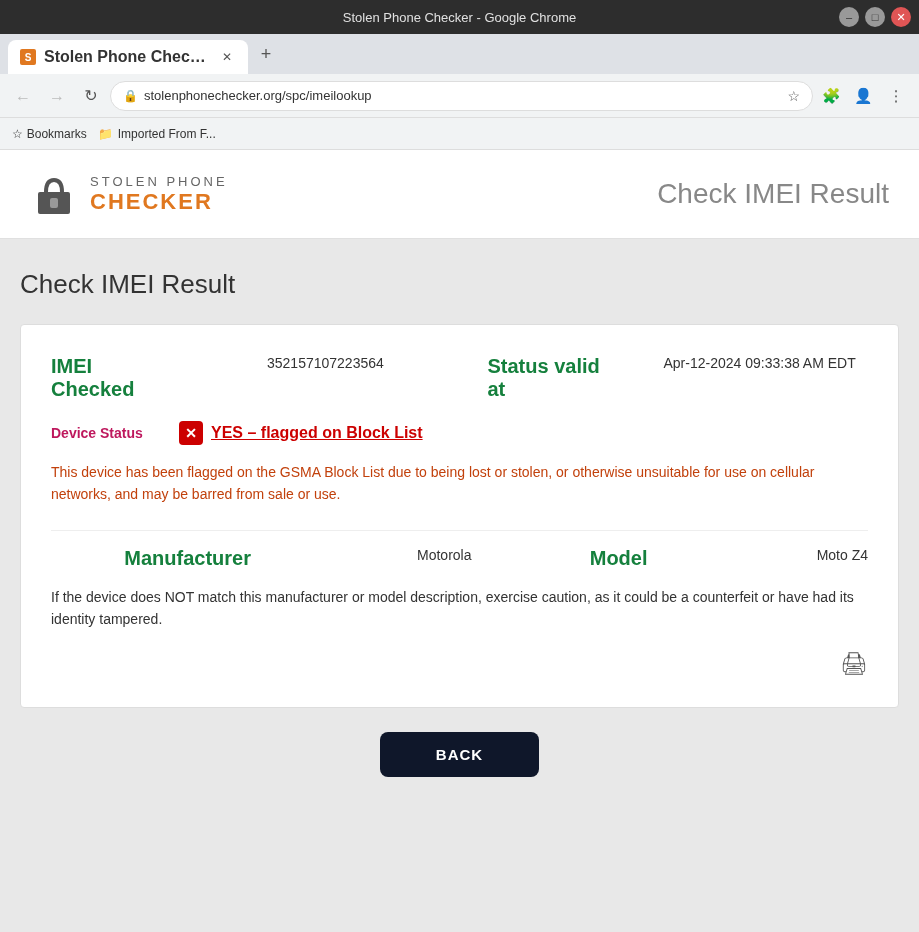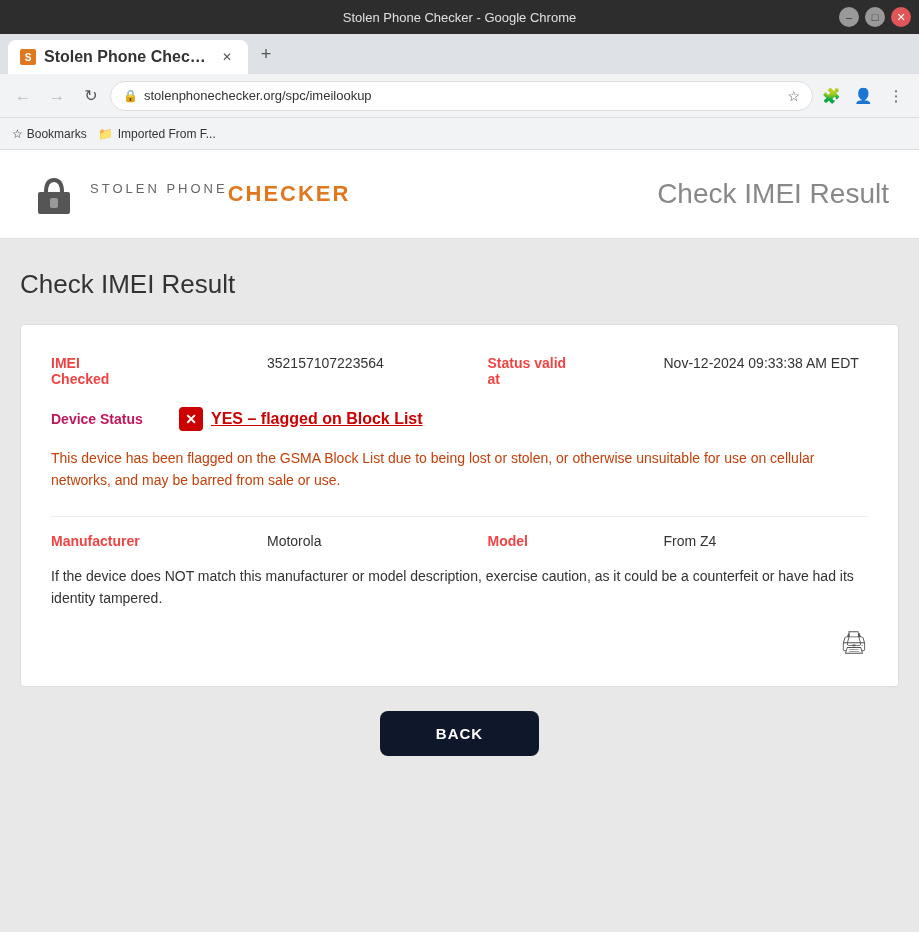--- a/index.html
+++ b/index.html
@@ -218,21 +218,21 @@
       display: flex;
       align-items: center;
       gap: 12px;
     }
     .logo-icon {
       width: 48px;
       height: 48px;
     }
     .logo-text-wrap {
       display: flex;
-      flex-direction: row;
+      flex-direction: column;
     }
     .logo-stolen-phone {
       font-size: 13px;
       color: #666;
       letter-spacing: 3px;
       font-weight: 400;
     }
     .logo-checker {
       font-size: 22px;
       color: #e07820;
@@ -262,22 +262,22 @@
       padding: 30px;
     }
     .info-grid {
       display: grid;
       grid-template-columns: 200px 1fr 160px 1fr;
       gap: 8px 16px;
       margin-bottom: 20px;
     }
     .info-label {
       font-weight: bold;
-      font-size: 14px;
-      color: #ef4444;
+      font-size: 20px;
+      color: #15803d;
     }
     .info-value {
       font-size: 14px;
       color: #333;
     }
     .device-status-row {
       display: flex;
       align-items: center;
       gap: 8px;
       margin-bottom: 16px;
@@ -317,20 +317,21 @@
     .divider {
       border: none;
       border-top: 1px solid #eee;
       margin: 16px 0;
     }
     .manufacturer-grid {
       display: grid;
       grid-template-columns: 200px 1fr 160px 1fr;
       gap: 8px 16px;
       margin-bottom: 16px;
+      text-align: right;
     }
     .caution-text {
       font-size: 14px;
       color: #333;
       line-height: 1.6;
       margin-bottom: 20px;
     }
     .print-row {
       display: flex;
       justify-content: flex-end;
@@ -441,38 +442,38 @@
       <div class="info-grid">
         <div>
           <div class="info-label">IMEI</div>
           <div class="info-label">Checked</div>
         </div>
         <div class="info-value">352157107223564</div>
         <div>
           <div class="info-label">Status valid</div>
           <div class="info-label">at</div>
         </div>
-        <div class="info-value">Nov-12-2024 09:33:38 AM EDT</div>
+        <div class="info-value">Apr-12-2024 09:33:38 AM EDT</div>
       </div>
 
       <div class="device-status-row">
         <span class="device-status-label">Device Status</span>
         <div class="status-icon">✕</div>
         <span class="status-flagged">YES – flagged on Block List</span>
       </div>
 
       <p class="flag-description">This device has been flagged on the GSMA Block List due to being lost or stolen, or otherwise unsuitable for use on cellular networks, and may be barred from sale or use.</p>
 
       <hr class="divider">
 
       <div class="manufacturer-grid">
         <div class="info-label">Manufacturer</div>
         <div class="info-value">Motorola</div>
         <div class="info-label">Model</div>
-        <div class="info-value">From Z4</div>
+        <div class="info-value">Moto Z4</div>
       </div>
 
       <p class="caution-text">If the device does NOT match this manufacturer or model description, exercise caution, as it could be a counterfeit or have had its identity tampered.</p>
 
       <div class="print-row">
         <button class="print-btn" title="Print">🖨</button>
       </div>
 
     </div>
 

